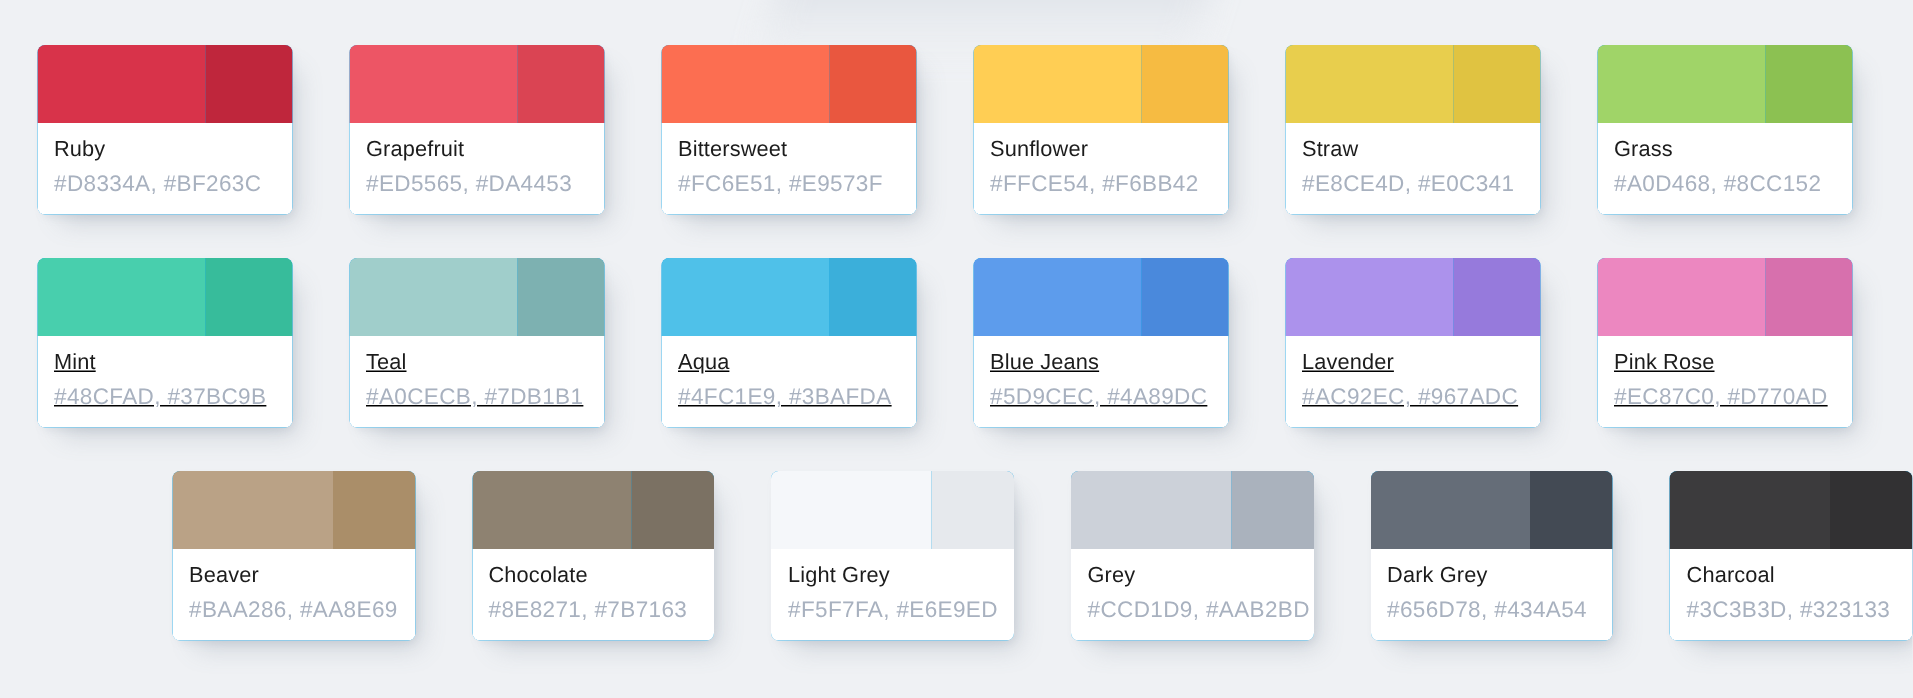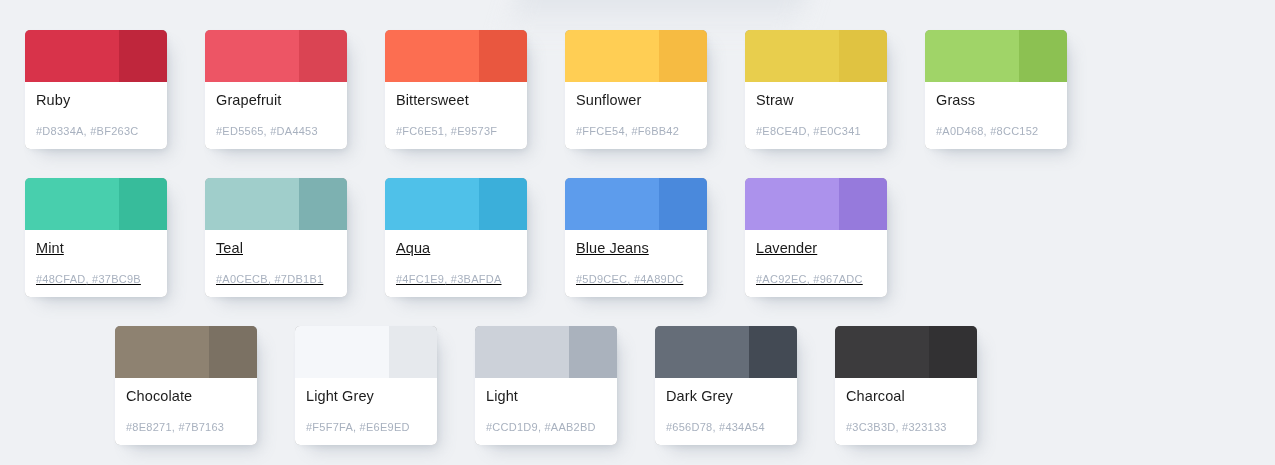--- a/index.html
+++ b/index.html
@@ -36,23 +36,23 @@
 
   .row {
     display: flex;
     position: relative;
   }
   .row-1, .row-2 { padding-left: 25px; gap: 38px; }
   .row-2 { margin-top: 29px; text-decoration: underline; }
   .row-3 { margin-top: 29px; padding-left: 115px; gap: 38px; }
 
   .card {
-    width: 142px;
+    width: 170px;
     border-radius: 5px;
-    background: #a3a3a3;
+    background: #0ea5e9;
     box-shadow: 9px 11px 16px -7px rgba(120,131,150,.30),
                 2px 3px 7px -3px rgba(120,131,150,.22);
     overflow: hidden;
     position: relative;
   }
 
   .swatch {
     display: flex;
     height: 52px;
     width: 100%;
@@ -65,22 +65,22 @@
     background: #fff;
   }
   .card-name {
     font-size: 14.5px;
     color: #1c1c1c;
     line-height: 1.25;
     letter-spacing: .1px;
     white-space: nowrap;
   }
   .card-hex {
-    margin-top: 16px;
-    font-size: 11px;
+    margin-top: 5px;
+    font-size: 15px;
     color: #a8b1bf;
     letter-spacing: .25px;
     white-space: nowrap;
   }
 </style>
 </head>
 <body style="background: rgb(239, 241, 244);">
 
 <div id="backdrop-shadow"></div>
 
@@ -191,24 +191,44 @@
       <div class="card">
         <div class="swatch">
           <div class="shade-light" style="background-color: rgb(172, 146, 236);"></div>
           <div class="shade-dark" style="background-color: rgb(150, 122, 220);"></div>
         </div>
         <div class="info">
           <div class="card-name">Lavender</div>
           <div class="card-hex">#AC92EC, #967ADC</div>
         </div>
       </div>
+      <div class="card">
+        <div class="swatch">
+          <div class="shade-light" style="background-color: rgb(236, 135, 192);"></div>
+          <div class="shade-dark" style="background-color: rgb(215, 112, 173);"></div>
+        </div>
+        <div class="info">
+          <div class="card-name">Pink Rose</div>
+          <div class="card-hex">#EC87C0, #D770AD</div>
+        </div>
+      </div>
     </div>
     <div class="row row-3">
       <div class="card">
         <div class="swatch">
+          <div class="shade-light" style="background-color: rgb(186, 162, 134);"></div>
+          <div class="shade-dark" style="background-color: rgb(170, 142, 105);"></div>
+        </div>
+        <div class="info">
+          <div class="card-name">Beaver</div>
+          <div class="card-hex">#BAA286, #AA8E69</div>
+        </div>
+      </div>
+      <div class="card">
+        <div class="swatch">
           <div class="shade-light" style="background-color: rgb(142, 130, 113);"></div>
           <div class="shade-dark" style="background-color: rgb(123, 113, 99);"></div>
         </div>
         <div class="info">
           <div class="card-name">Chocolate</div>
           <div class="card-hex">#8E8271, #7B7163</div>
         </div>
       </div>
       <div class="card">
         <div class="swatch">
@@ -219,21 +239,21 @@
           <div class="card-name">Light Grey</div>
           <div class="card-hex">#F5F7FA, #E6E9ED</div>
         </div>
       </div>
       <div class="card">
         <div class="swatch">
           <div class="shade-light" style="background-color: rgb(204, 209, 217);"></div>
           <div class="shade-dark" style="background-color: rgb(170, 178, 189);"></div>
         </div>
         <div class="info">
-          <div class="card-name">Light</div>
+          <div class="card-name">Grey</div>
           <div class="card-hex">#CCD1D9, #AAB2BD</div>
         </div>
       </div>
       <div class="card">
         <div class="swatch">
           <div class="shade-light" style="background-color: rgb(101, 109, 120);"></div>
           <div class="shade-dark" style="background-color: rgb(67, 74, 84);"></div>
         </div>
         <div class="info">
           <div class="card-name">Dark Grey</div>

